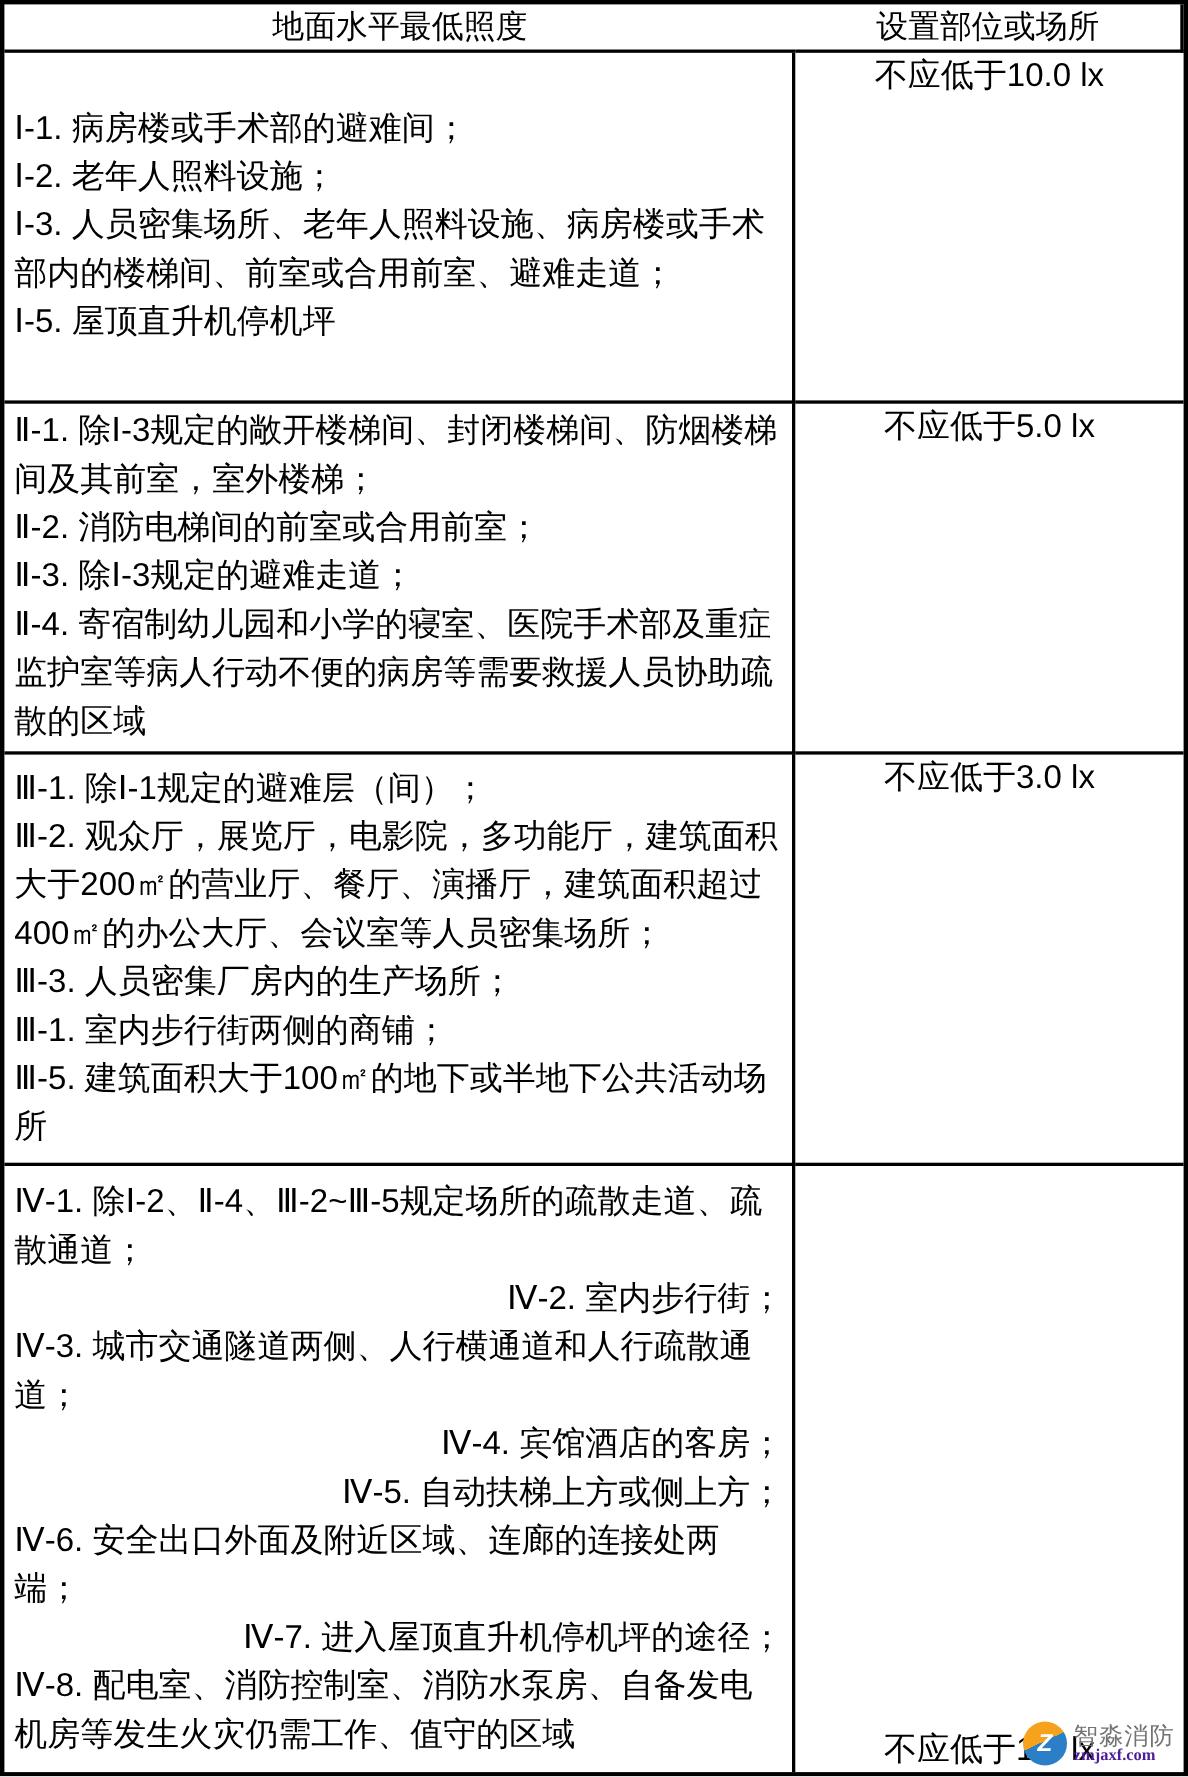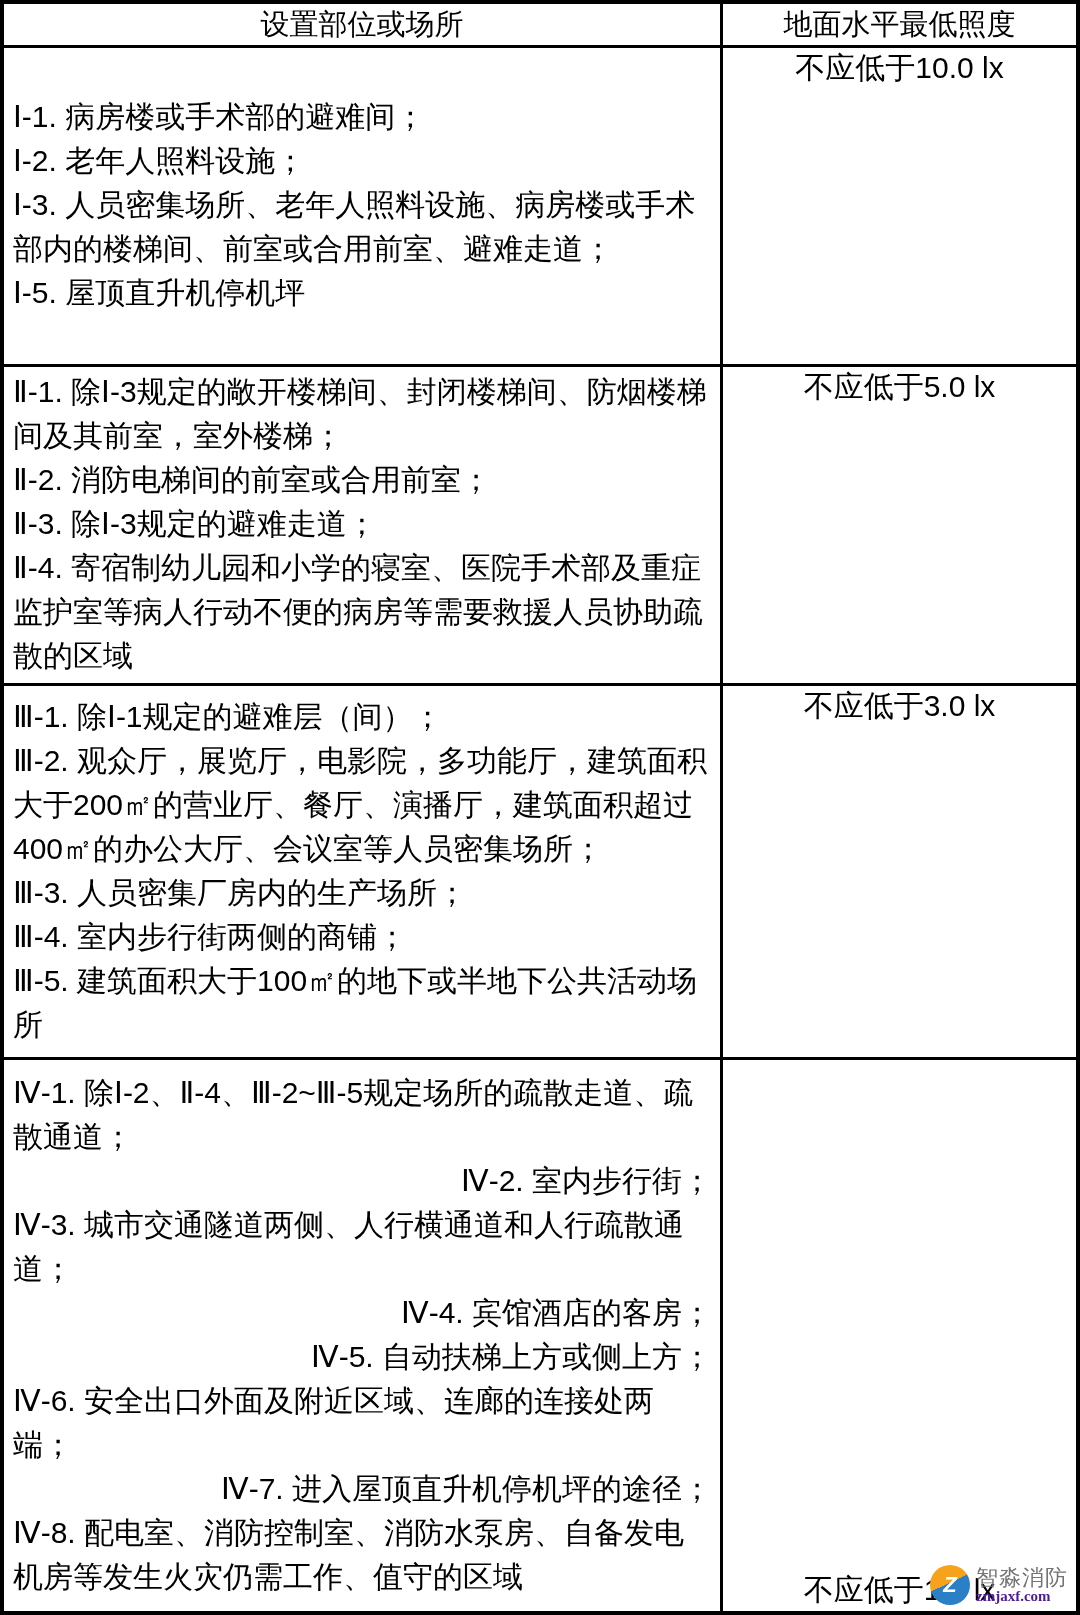--- a/index.html
+++ b/index.html
@@ -79,25 +79,25 @@
   .wm-text { display: flex; flex-direction: column; line-height: 1.05; }
   .wm-name { font-size: 22px; color: #737373; letter-spacing: 1px; }
   .wm-domain { font-size: 15px; font-weight: bold; color: #4c1d95; font-family: Liberation Serif, serif; }
 </style>
 </head>
 <body>
 
 <div class="page">
   <div class="table">
 
+    <div class="cell header">
+      <span>地面水平最低照度</span>
+    </div>
     <div class="cell header col1">
       <span>设置部位或场所</span>
-    </div>
-    <div class="cell header">
-      <span>地面水平最低照度</span>
     </div>
 
     <div class="cell left col1">
       <div class="item">Ⅰ-1. 病房楼或手术部的避难间；</div>
       <div class="item">Ⅰ-2. 老年人照料设施；</div>
       <div class="item">Ⅰ-3. 人员密集场所、老年人照料设施、病房楼或手术部内的楼梯间、前室或合用前室、避难走道；</div>
       <div class="item">Ⅰ-5. 屋顶直升机停机坪</div>
     </div>
     <div class="cell right">
       <span>不应低于10.0 lx</span>
@@ -110,21 +110,21 @@
       <div class="item">Ⅱ-4. 寄宿制幼儿园和小学的寝室、医院手术部及重症监护室等病人行动不便的病房等需要救援人员协助疏散的区域</div>
     </div>
     <div class="cell right">
       <span>不应低于5.0 lx</span>
     </div>
 
     <div class="cell left col1">
       <div class="item">Ⅲ-1. 除Ⅰ-1规定的避难层（间）；</div>
       <div class="item">Ⅲ-2. 观众厅，展览厅，电影院，多功能厅，建筑面积大于200㎡的营业厅、餐厅、演播厅，建筑面积超过400㎡的办公大厅、会议室等人员密集场所；</div>
       <div class="item">Ⅲ-3. 人员密集厂房内的生产场所；</div>
-      <div class="item">Ⅲ-4. 室内步行街两侧的商铺；</div>
+      <div class="item">Ⅲ-1. 室内步行街两侧的商铺；</div>
       <div class="item">Ⅲ-5. 建筑面积大于100㎡的地下或半地下公共活动场所</div>
     </div>
     <div class="cell right">
       <span>不应低于3.0 lx</span>
     </div>
 
     <div class="cell left col1 lastrow">
       <div class="item">Ⅳ-1. 除Ⅰ-2、Ⅱ-4、Ⅲ-2~Ⅲ-5规定场所的疏散走道、疏散通道；</div>
       <div class="item">Ⅳ-2. 室内步行街；</div>
       <div class="item">Ⅳ-3. 城市交通隧道两侧、人行横通道和人行疏散通道；</div>

